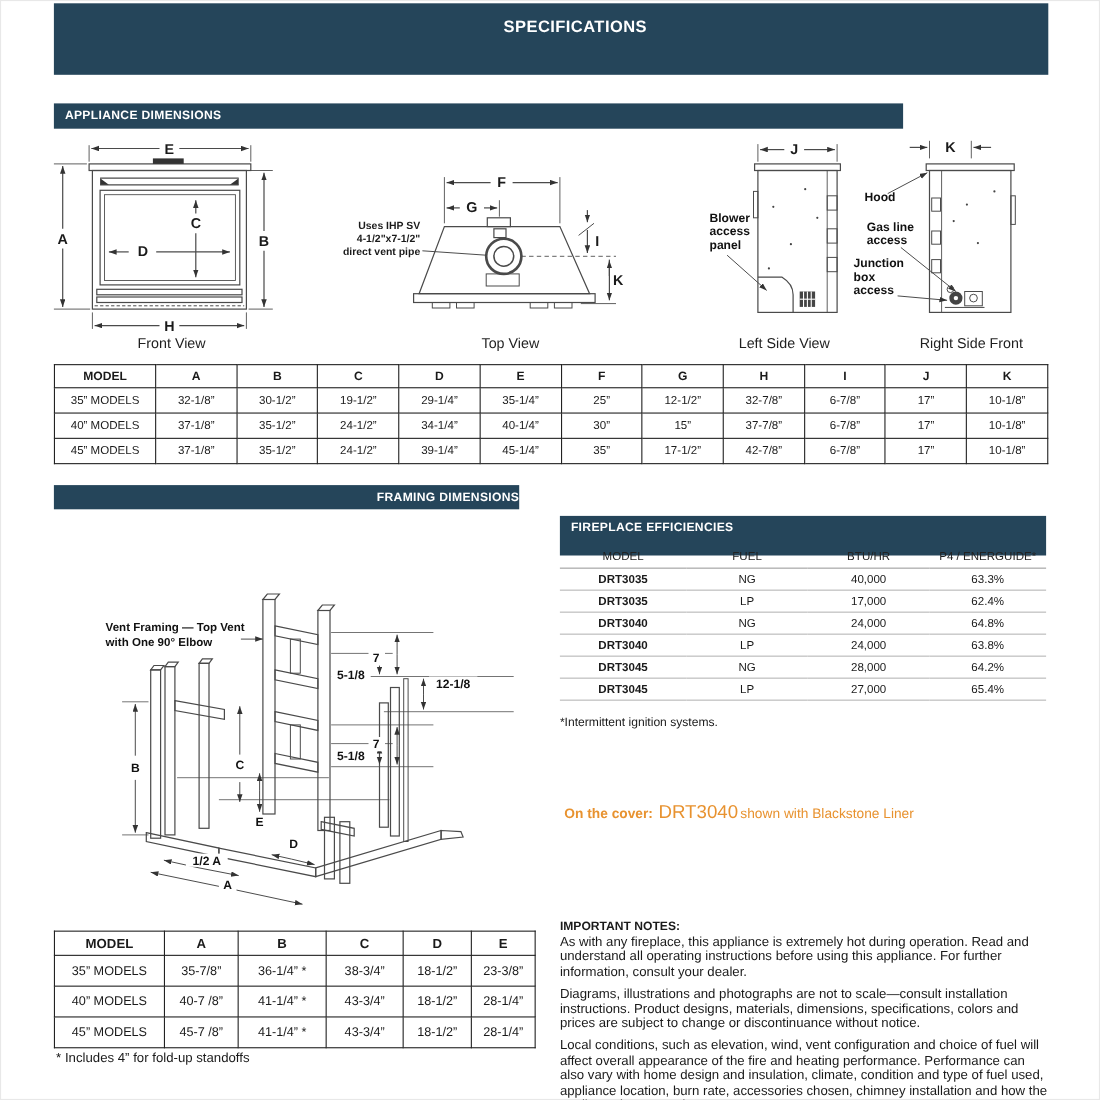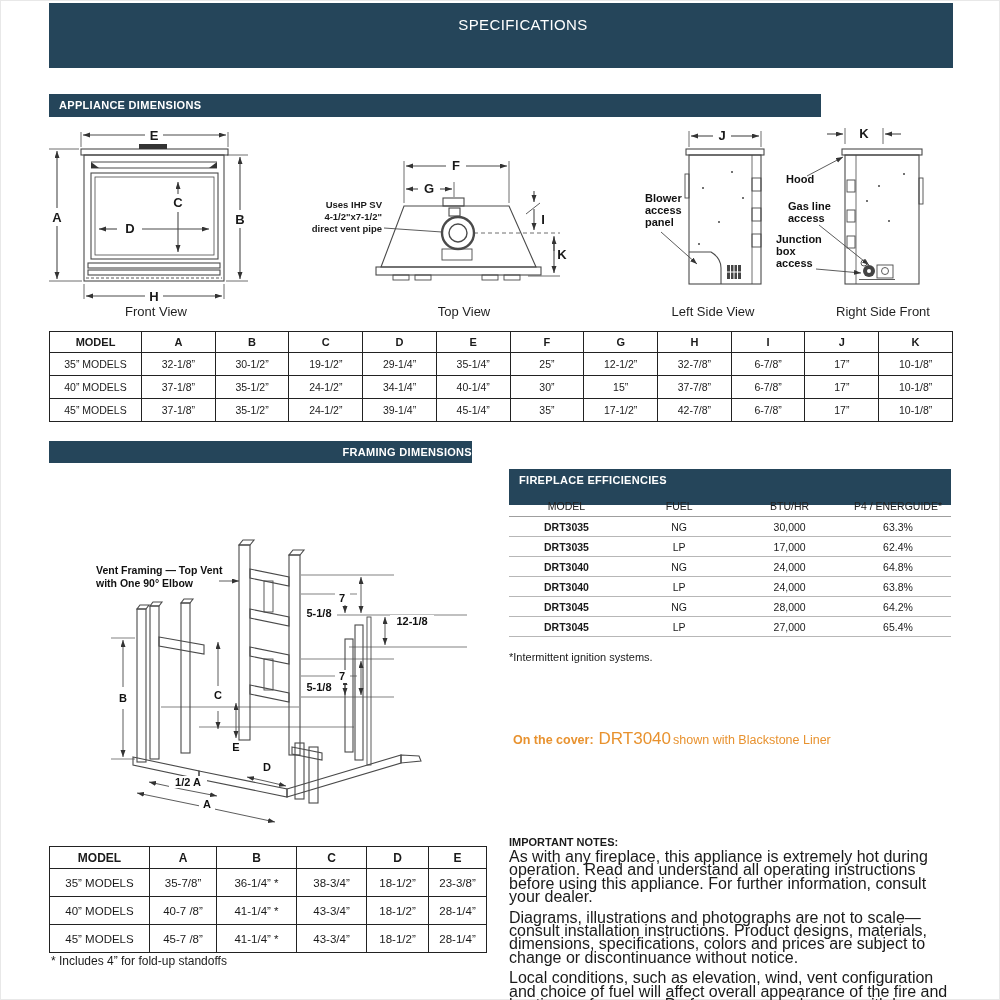--- a/index.html
+++ b/index.html
@@ -4,21 +4,21 @@
 <style>
   * { margin:0; padding:0; box-sizing:border-box; }
   html,body { background:#fff; }
   body { width:1000px; height:1000px; position:relative;
          font-family:"Liberation Sans", sans-serif; color:#1a1a1a; }
   .page { position:absolute; inset:0; width:1000px; height:1000px;
           background:#fff; border:1px solid #e8e8e8; }
 
   .title-bar { position:absolute; left:48px; top:2px; width:904px; height:65px;
                background:var(--bar,#25455a); color:#fff; text-align:center;
-               font-weight:normal; font-size:15px; letter-spacing:.4px; padding-top:13px;padding-left:44px; }
+               font-weight:bold; font-size:15px; letter-spacing:.4px; padding-top:13px;padding-left:44px; }
   .sec-bar { position:absolute; background:var(--bar,#25455a); color:#fff;
              font-weight:bold; font-size:11px; letter-spacing:.3px;
              padding-left:10px; line-height:23px; height:23px; }
   .sec-appliance { left:48px; top:93px; width:772px; }
   .sec-framing   { left:48px; top:440px; width:423px; height:22px; line-height:22px;text-align:right; }
   .sec-eff       { left:508px; top:468px; width:442px; height:36px; line-height:22px; }
 
   svg.diag { position:absolute; overflow:visible; }
   .view-label { position:absolute; top:303px; width:130px; text-align:center;
                 font-size:13px; color:#1f1f1f; }
@@ -48,21 +48,21 @@
   .frame-footnote { position:absolute; left:50px; top:953px; font-size:12px; }
 
   .cover-note { position:absolute; left:512px; top:728px; white-space:nowrap;
                 color:var(--accent,#e8922f); }
   .cover-note .pfx { font-weight:bold; font-size:12.5px; }
   .cover-note .mdl { font-size:17px; margin-left:5px; }
   .cover-note .sfx { font-size:12.5px; margin-left:2px; }
 
   .notes { position:absolute; left:508px; top:835px; width:446px; }
   .notes h3 { font-size:11px; font-weight:bold; margin-bottom:2px; }
-  .notes p { font-size:16px; line-height:13.4px; margin-bottom:7px; }
+  .notes p { font-size:12px; line-height:13.4px; margin-bottom:7px; }
 </style>
 </head>
 <body>
 
 <div class="page">
 
   <div class="title-bar">SPECIFICATIONS</div>
 
   <div class="sec-bar sec-appliance">APPLIANCE DIMENSIONS</div>
 
@@ -463,21 +463,21 @@
           <th>MODEL</th>
           <th>FUEL</th>
           <th>BTU/HR</th>
           <th>P4 / ENERGUIDE*</th>
         </tr>
       </thead>
     <tbody>
         <tr>
           <td>DRT3035</td>
           <td>NG</td>
-          <td>30,000</td>
+          <td>40,000</td>
           <td>63.3%</td>
         </tr>
         <tr>
           <td>DRT3035</td>
           <td>LP</td>
           <td>17,000</td>
           <td>62.4%</td>
         </tr>
         <tr>
           <td>DRT3040</td>

